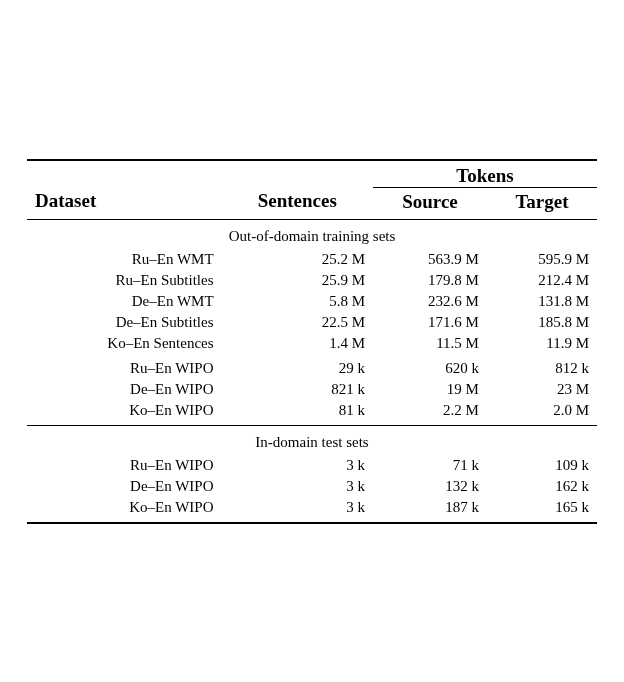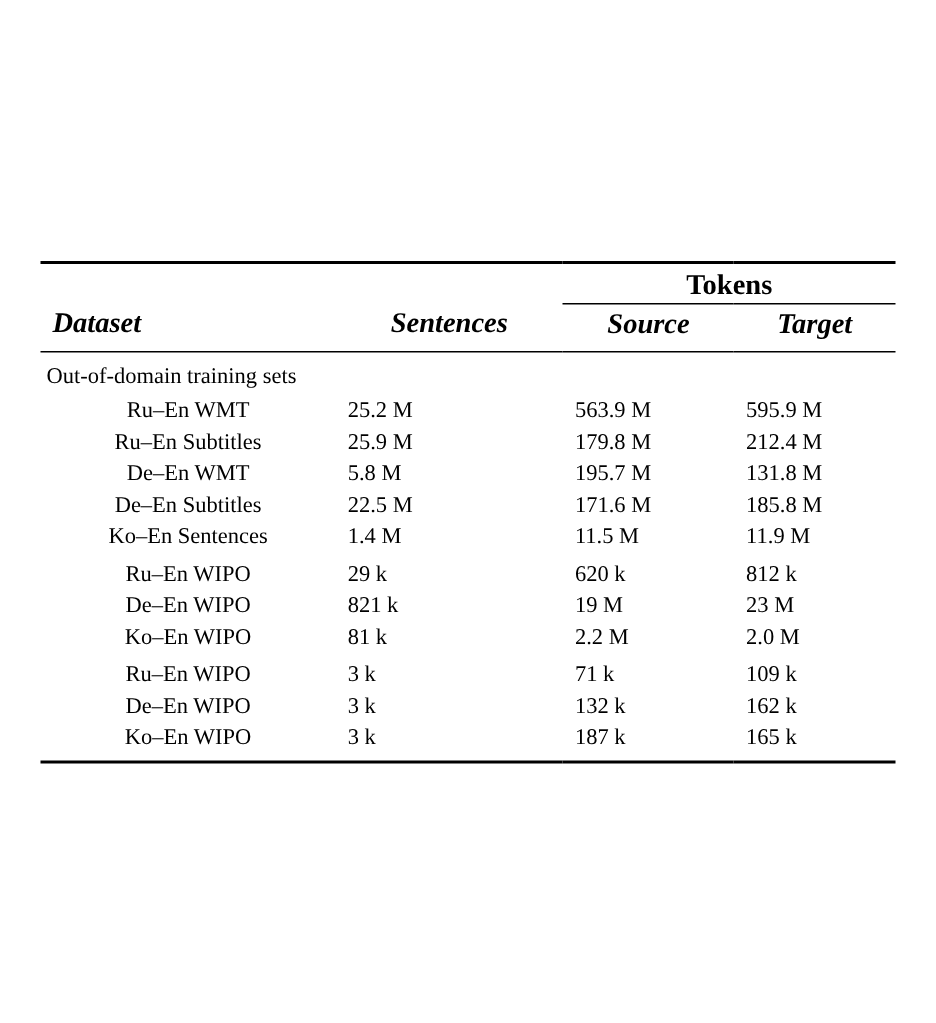--- a/index.html
+++ b/index.html
@@ -35,48 +35,49 @@
       padding: 4px 8px;
       text-align: center;
       font-weight: bold;
       font-size: 19px;
     }
 
     .col-header-row th {
       padding-top: 3px;
       padding-bottom: 6px;
       border-bottom: 1px solid #000;
-      font-style: italic;
     }
 
     .col-header-row th.left-align {
       text-align: left;
     }
 
     .section-header td {
+      text-align: center;
       padding: 8px 4px 4px 4px;
       font-size: 15px;
     }
 
     .section-divider td {
       border-top: 1px solid #000;
     }
 
     tbody tr td {
       padding: 2px 8px;
       font-size: 15px;
     }
 
     .dataset-col {
-      text-align: center;
+      text-align: right;
       white-space: nowrap;
       margin-left: 28px;
     }
 
     .num-col {
+      text-align: right;
     }
 
     .top-tokens-row th {
       border-bottom: none;
       padding-bottom: 0;
     }
     
     .last-section-row td {
       padding-bottom: 6px;
     }
@@ -110,21 +111,21 @@
         </tr>
         <tr>
           <td class="dataset-col">Ru–En Subtitles</td>
           <td class="num-col">25.9 M</td>
           <td class="num-col">179.8 M</td>
           <td class="num-col">212.4 M</td>
         </tr>
         <tr>
           <td class="dataset-col">De–En WMT</td>
           <td class="num-col">5.8 M</td>
-          <td class="num-col">195.7 M</td>
+          <td class="num-col">232.6 M</td>
           <td class="num-col">131.8 M</td>
         </tr>
         <tr>
           <td class="dataset-col">De–En Subtitles</td>
           <td class="num-col">22.5 M</td>
           <td class="num-col">171.6 M</td>
           <td class="num-col">185.8 M</td>
         </tr>
         <tr class="last-section-row">
           <td class="dataset-col">Ko–En Sentences</td>
@@ -143,20 +144,23 @@
           <td class="num-col">821 k</td>
           <td class="num-col">19 M</td>
           <td class="num-col">23 M</td>
         </tr>
         <tr class="last-section-row">
           <td class="dataset-col">Ko–En WIPO</td>
           <td class="num-col">81 k</td>
           <td class="num-col">2.2 M</td>
           <td class="num-col">2.0 M</td>
         </tr>
+        <tr class="section-header section-divider">
+          <td colspan="4">In-domain test sets</td>
+        </tr>
         <tr>
           <td class="dataset-col">Ru–En WIPO</td>
           <td class="num-col">3 k</td>
           <td class="num-col">71 k</td>
           <td class="num-col">109 k</td>
         </tr>
         <tr>
           <td class="dataset-col">De–En WIPO</td>
           <td class="num-col">3 k</td>
           <td class="num-col">132 k</td>

